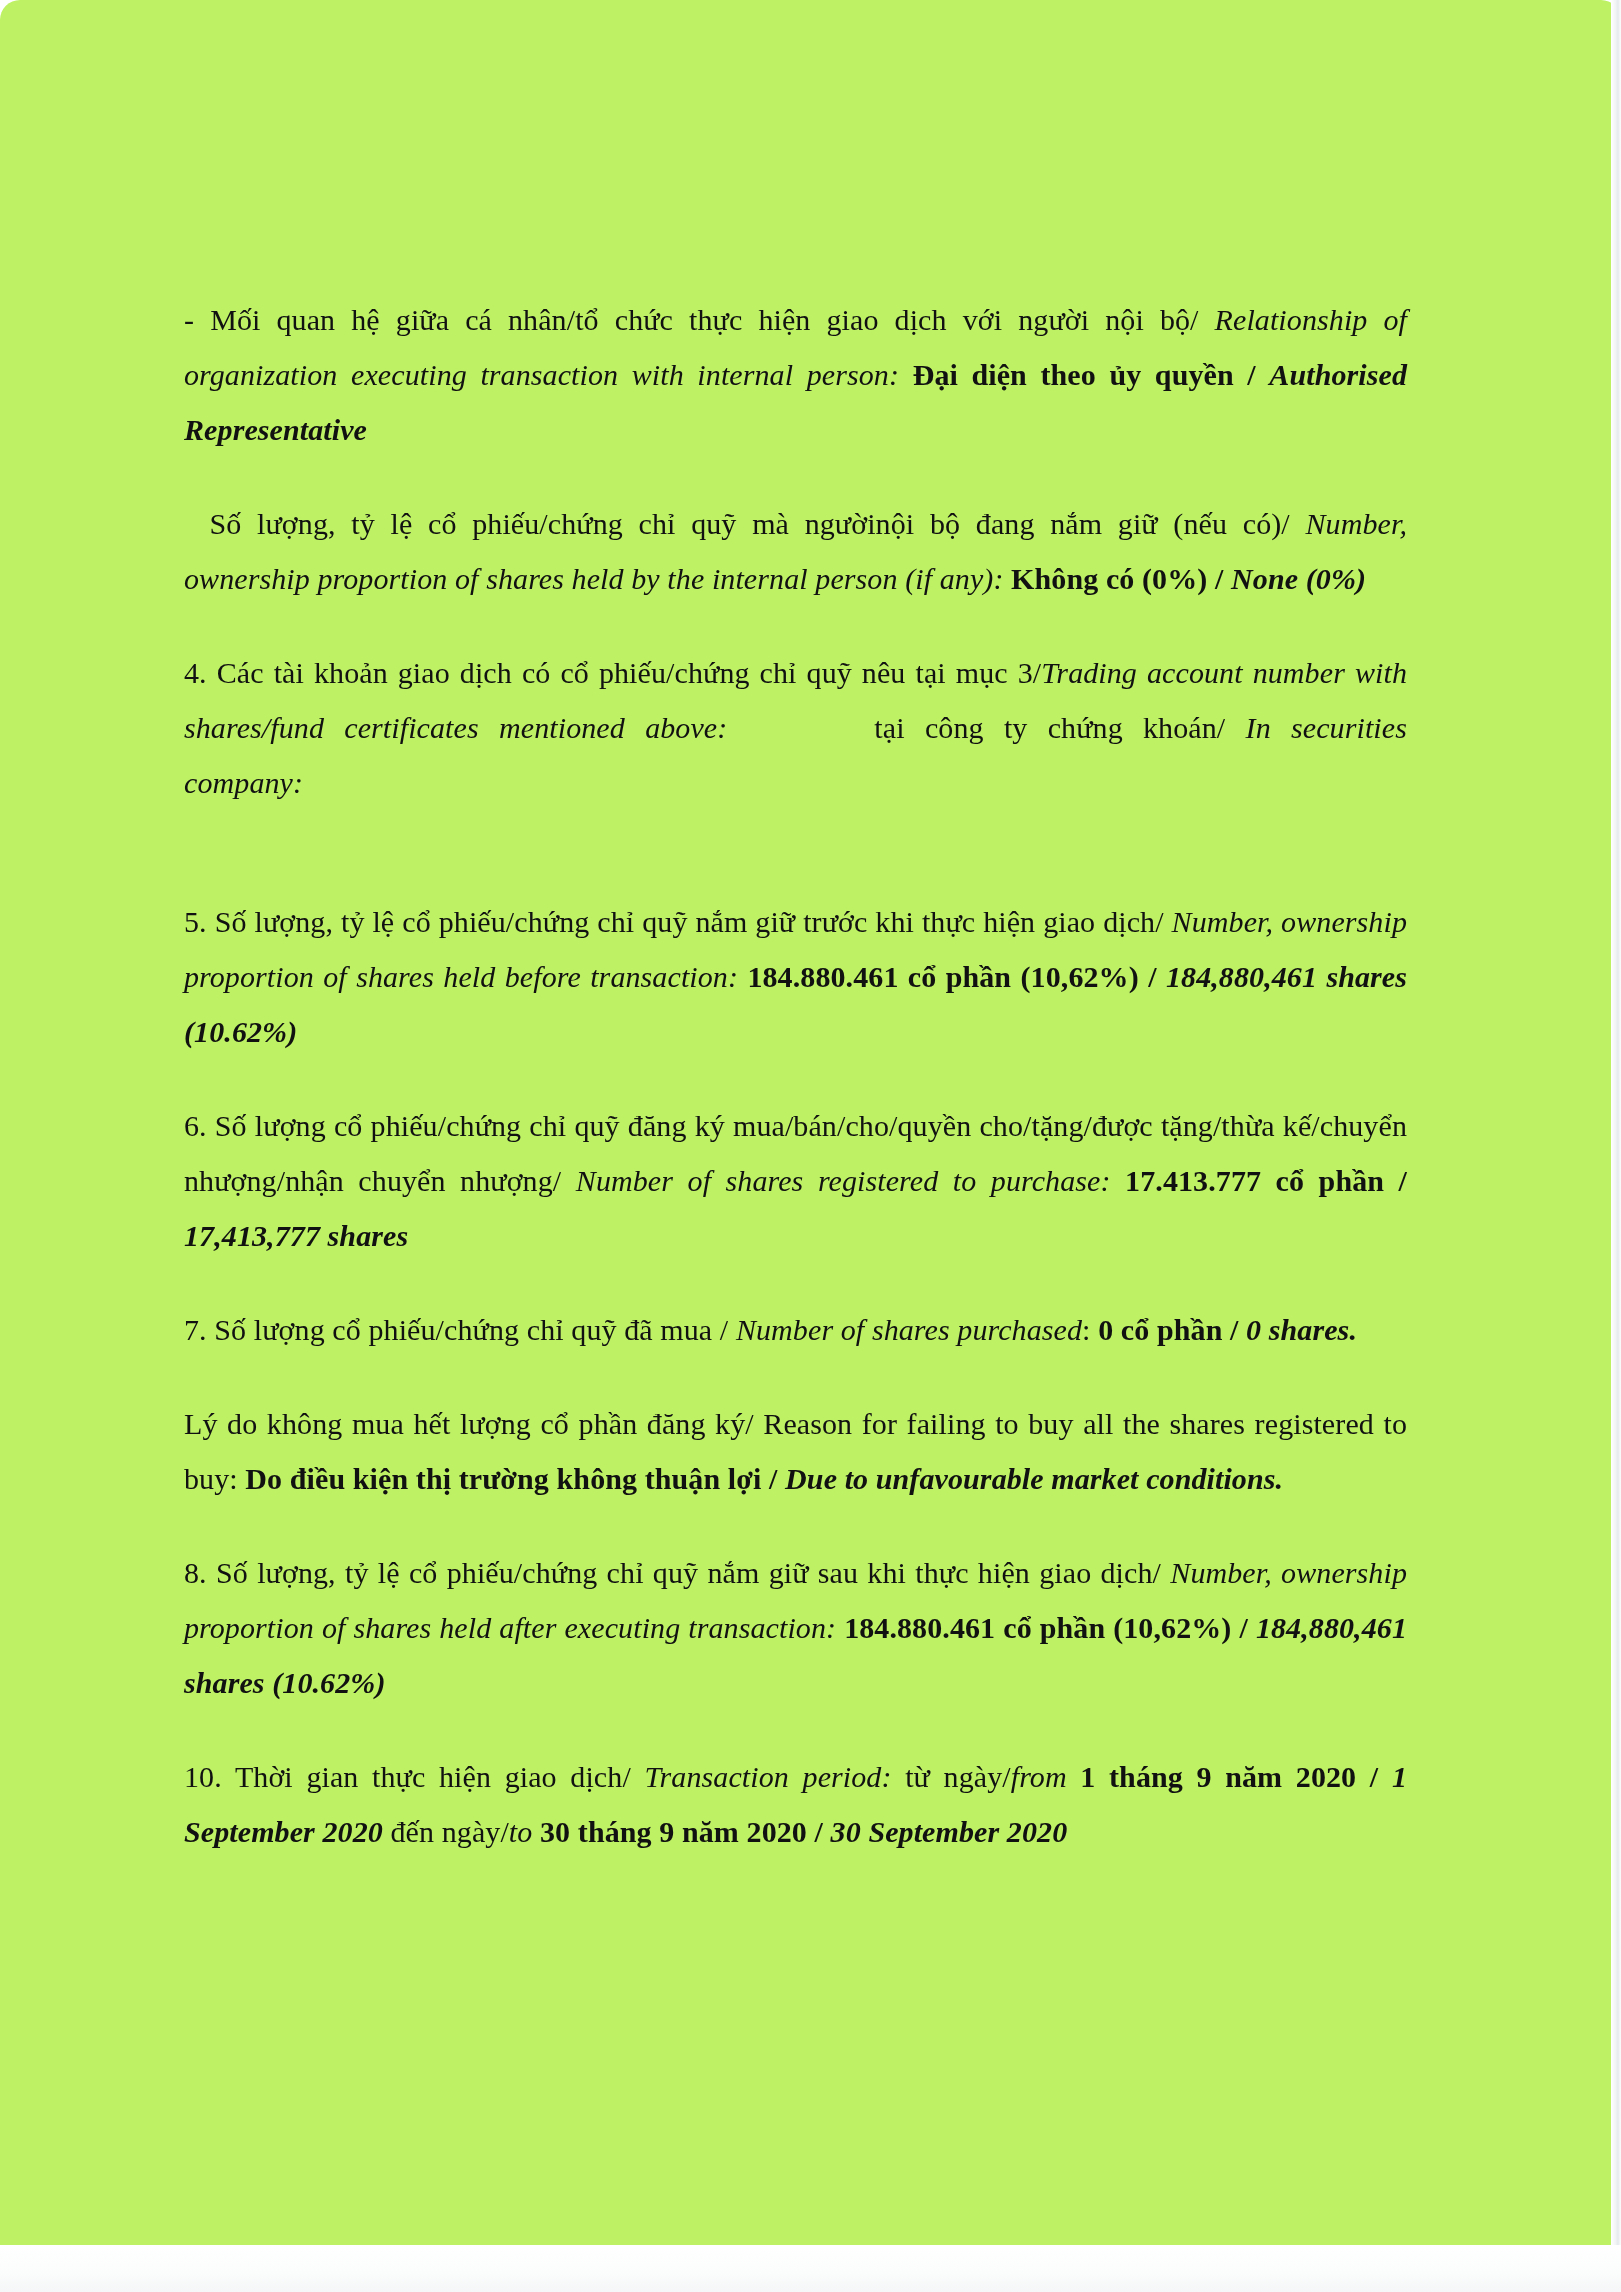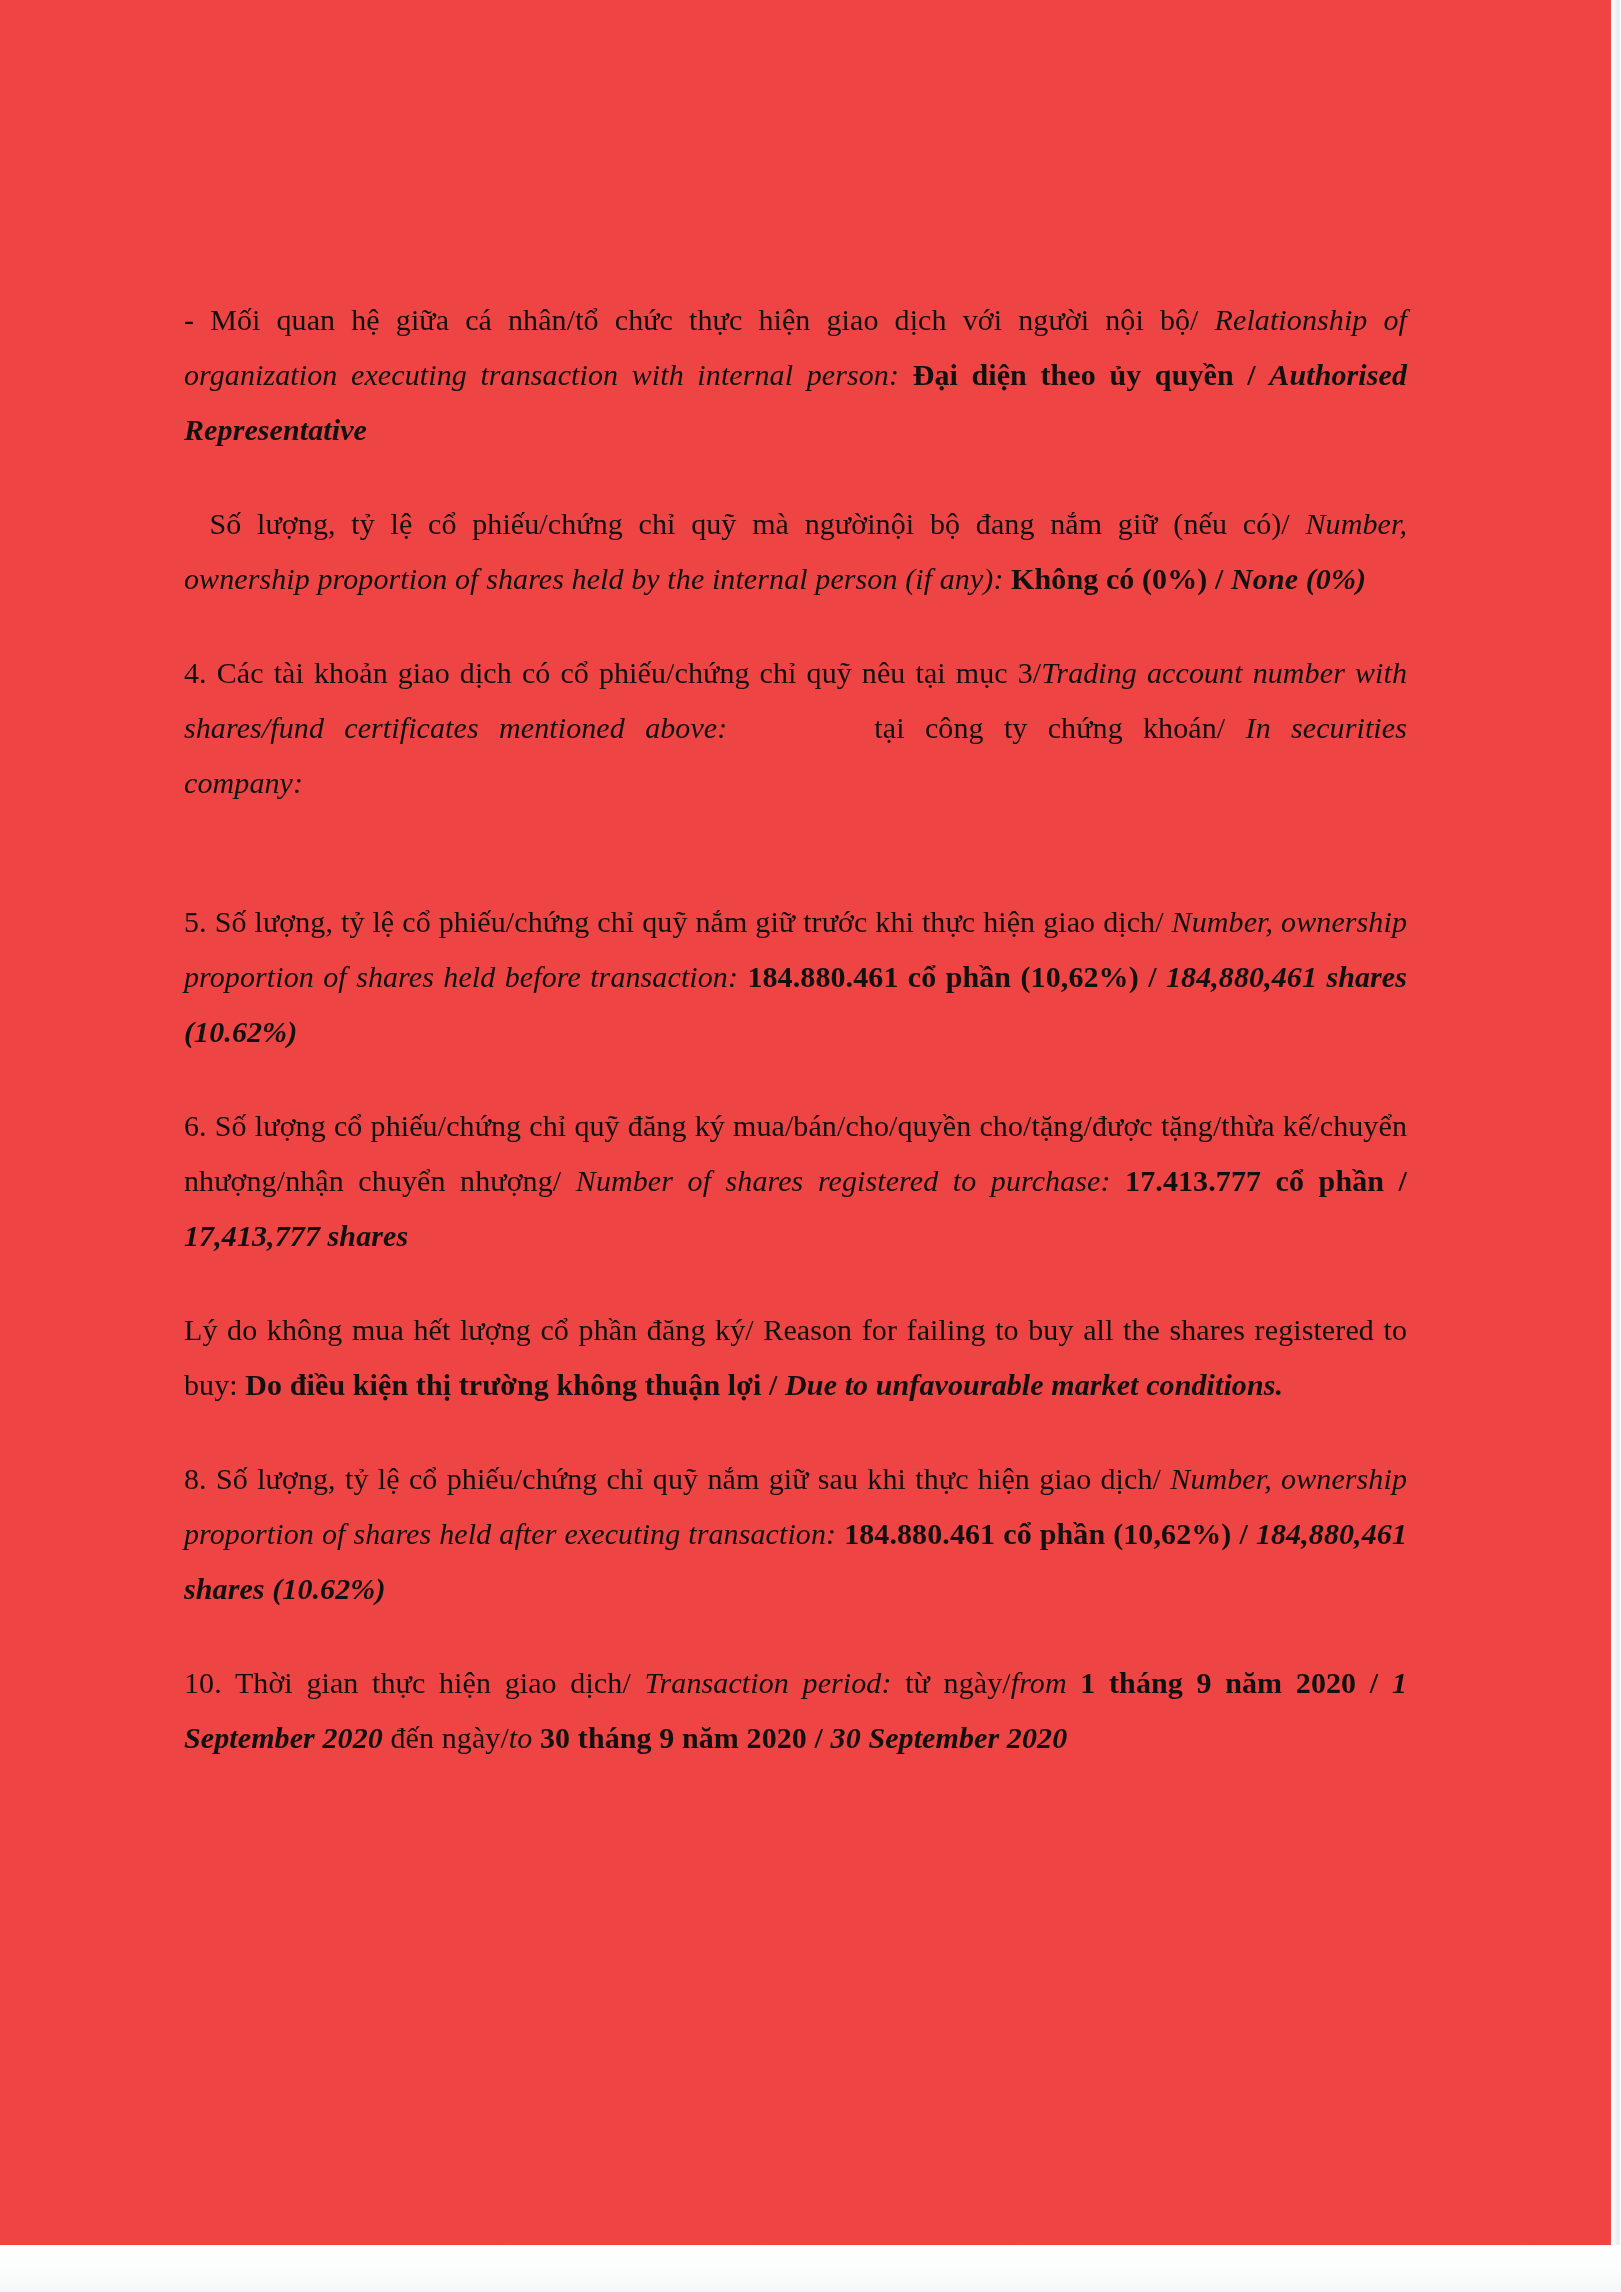--- a/index.html
+++ b/index.html
@@ -11,21 +11,22 @@
     width: 1621px;
     height: 2293px;
     font-family: "Liberation Serif", "DejaVu Serif", serif;
     color: #111111;
     position: relative;
     overflow: hidden;
   }
   .page {
     position: absolute;
     inset: 0;
-    background: #ef4444;
+    background: #bef264;
+    border-radius: 20px;
   }
   
   .scan-edge-right {
     position: absolute;
     top: 0;
     left: 1611px;
     width: 9.8px;
     height: 2293px;
     background: linear-gradient(to right, #ffffff 0%, #f2f4f5 45%, #e6eaec 70%, #fdfdfd 100%);
   }
@@ -82,20 +83,21 @@
 
     <p class="para indent gap-lg"><span>Số lượng, tỷ lệ cổ phiếu/chứng chỉ quỹ mà ngườinội bộ đang nắm giữ (nếu có)/ </span><i>Number, ownership proportion of shares held by the internal person (if any): </i><b>Không có (0%)</b><b> / </b><span class="bi">None (0%)</span></p>
 
 
     <p class="para gap-xl"><span>4. </span><span>Các tài khoản giao dịch có cổ phiếu/chứng chỉ quỹ nêu tại mục 3/</span><i>Trading account number with shares/fund certificates mentioned above:</i><span class="blank-space"></span><span>tại công ty chứng khoán/ </span><i>In securities company:</i></p>
 
     <p class="para gap-lg"><span>5. </span><span>Số lượng, tỷ lệ cổ phiếu/chứng chỉ quỹ nắm giữ trước khi thực hiện giao dịch/ </span><i>Number, ownership proportion of shares held before transaction: </i><b>184.880.461 cổ phần (10,62%)</b><b> / </b><span class="bi">184,880,461 shares (10.62%)</span></p>
 
     <p class="para gap-lg"><span>6. </span><span>Số lượng cổ phiếu/chứng chỉ quỹ đăng ký mua/bán/cho/quyền cho/tặng/được tặng/thừa kế/chuyển nhượng/nhận chuyển nhượng/ </span><i>Number of shares registered to purchase: </i><b>17.413.777 cổ phần</b><b> / </b><span class="bi">17,413,777 shares</span></p>
 
+    <p class="para gap-lg"><span>7. </span><span>Số lượng cổ phiếu/chứng chỉ quỹ đã mua / </span><i>Number of shares purchased</i><span>: </span><b>0 cổ phần</b><b> / </b><span class="bi">0 shares.</span></p>
 
     <p class="para gap-lg"><span>Lý do không mua hết lượng cổ phần đăng ký/ </span><span>Reason for failing to buy all the shares registered to buy: </span><b>Do điều kiện thị trường không thuận lợi</b><b> / </b><span class="bi">Due to unfavourable market conditions.</span></p>
 
     <p class="para gap-lg"><span>8. </span><span>Số lượng, tỷ lệ cổ phiếu/chứng chỉ quỹ nắm giữ sau khi thực hiện giao dịch/ </span><i>Number, ownership proportion of shares held after executing transaction: </i><b>184.880.461 cổ phần (10,62%)</b><b> / </b><span class="bi">184,880,461 shares (10.62%)</span></p>
 
 
     <p class="para"><span>10. </span><span>Thời gian thực hiện giao dịch/ </span><i>Transaction period: </i><span>từ ngày/</span><i>from </i><b>1 tháng 9 năm 2020</b><b> / </b><span class="bi">1 September 2020</span><span> đến ngày/</span><i>to </i><b>30 tháng 9 năm 2020</b><b> / </b><span class="bi">30 September 2020</span></p>
 
   </div>
 </div>

